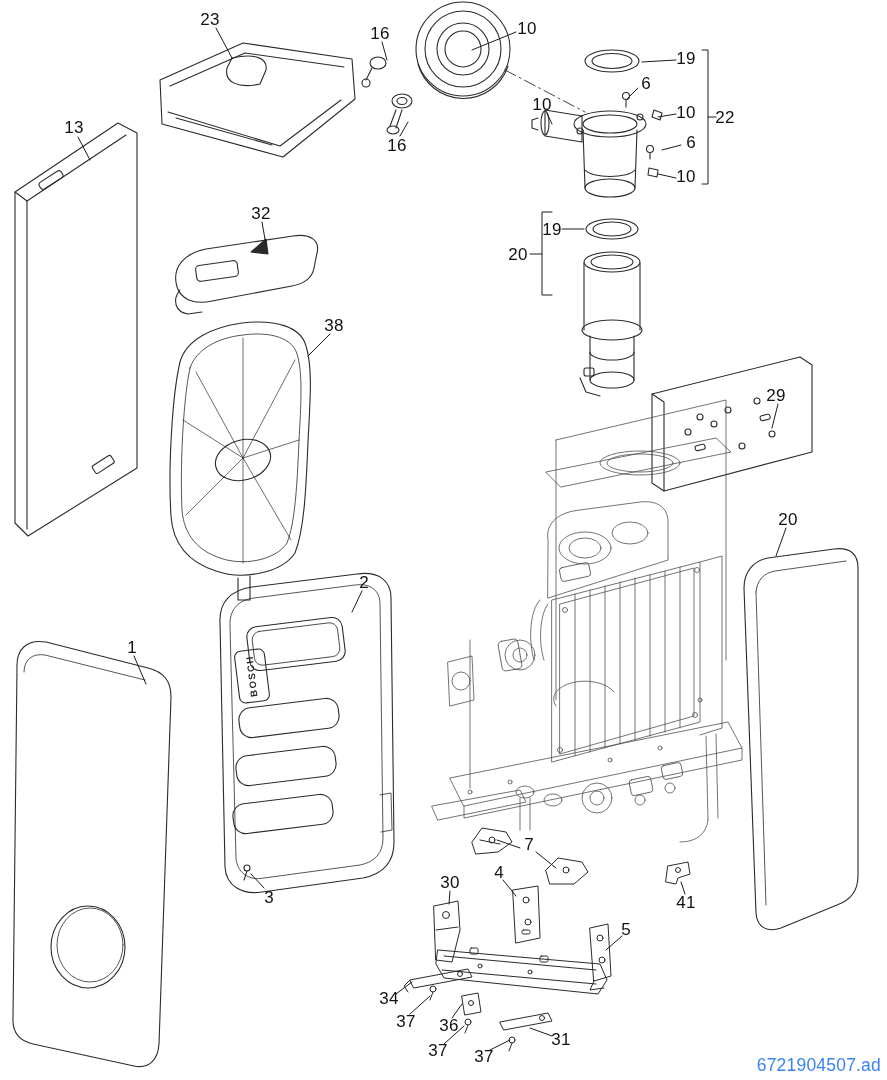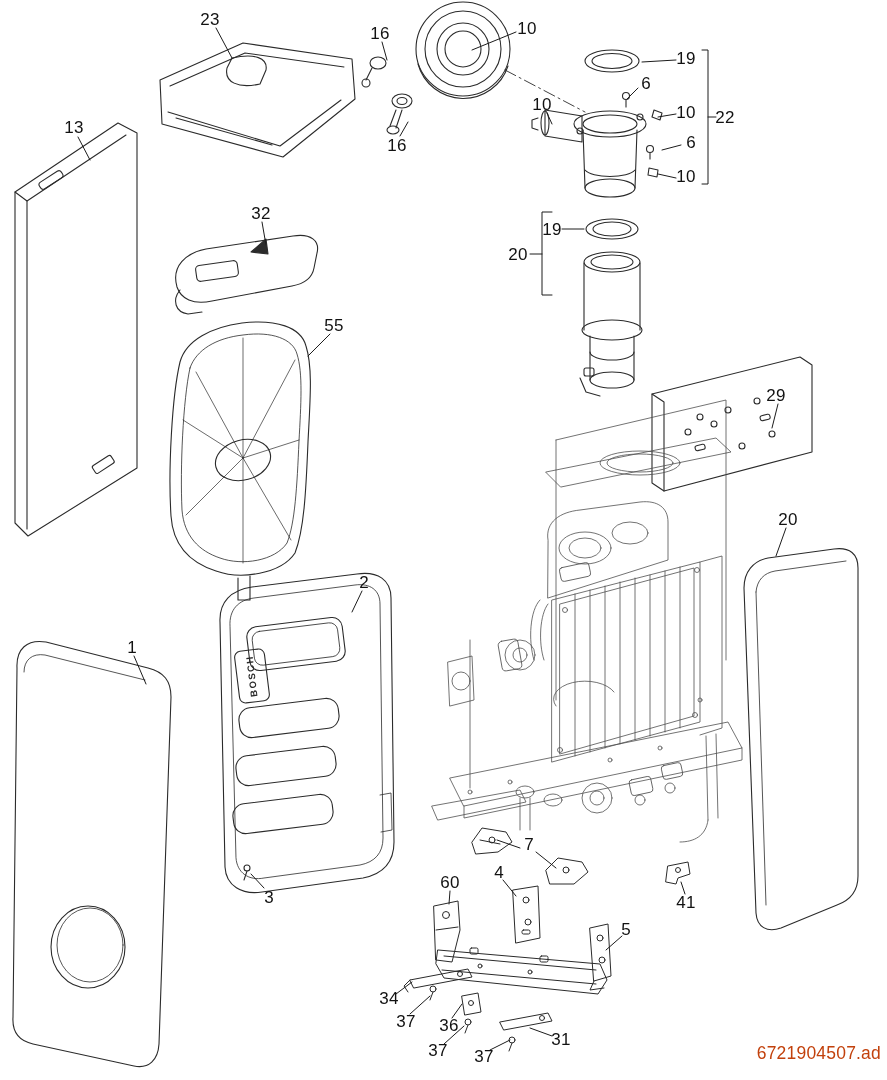--- a/index.html
+++ b/index.html
@@ -5,22 +5,22 @@
   * { margin:0; padding:0; box-sizing:border-box; }
   html,body { background:#ffffff; font-family:"Liberation Sans", sans-serif; }
   .canvas { position:relative; width:887px; height:1080px; background:#fff; overflow:hidden; }
   .canvas > svg { position:absolute; left:0; top:0; }
   .callout {
     position:absolute; transform:translate(-50%,-50%);
     font-size:17px; line-height:1; color:#121212; letter-spacing:.2px;
     user-select:none; white-space:nowrap;
   }
   .doc-id {
-    position:absolute; right:6px; bottom:16px;
-    font-size:17.5px; color:#c2410c; letter-spacing:.2px;
+    position:absolute; right:6px; bottom:4px;
+    font-size:17.5px; color:#3b82f6; letter-spacing:.2px;
   }
 </style>
 </head>
 <body>
 
 <div class="canvas">
 
 <svg width="887" height="1080" viewBox="0 0 887 1080">
 
   <g stroke="#2b2b2b" fill="none" stroke-width="1.1" stroke-linejoin="round" stroke-linecap="round">
@@ -291,29 +291,29 @@
   <span class="callout" style="left:542px;top:104px">10</span>
   <span class="callout" style="left:686px;top:112px">10</span>
   <span class="callout" style="left:725px;top:117px">22</span>
   <span class="callout" style="left:691px;top:142px">6</span>
   <span class="callout" style="left:397px;top:145px">16</span>
   <span class="callout" style="left:686px;top:176px">10</span>
   <span class="callout" style="left:74px;top:127px">13</span>
   <span class="callout" style="left:261px;top:213px">32</span>
   <span class="callout" style="left:552px;top:229px">19</span>
   <span class="callout" style="left:518px;top:254px">20</span>
-  <span class="callout" style="left:334px;top:325px">55</span>
+  <span class="callout" style="left:334px;top:325px">38</span>
   <span class="callout" style="left:776px;top:395px">29</span>
   <span class="callout" style="left:788px;top:519px">20</span>
   <span class="callout" style="left:364px;top:582px">2</span>
   <span class="callout" style="left:132px;top:647px">1</span>
   <span class="callout" style="left:269px;top:897px">3</span>
   <span class="callout" style="left:529px;top:844px">7</span>
   <span class="callout" style="left:499px;top:872px">4</span>
-  <span class="callout" style="left:450px;top:882px">60</span>
+  <span class="callout" style="left:450px;top:882px">30</span>
   <span class="callout" style="left:686px;top:902px">41</span>
   <span class="callout" style="left:626px;top:929px">5</span>
   <span class="callout" style="left:389px;top:998px">34</span>
   <span class="callout" style="left:406px;top:1021px">37</span>
   <span class="callout" style="left:449px;top:1025px">36</span>
   <span class="callout" style="left:561px;top:1039px">31</span>
   <span class="callout" style="left:438px;top:1050px">37</span>
   <span class="callout" style="left:484px;top:1056px">37</span>
 
   <div class="doc-id">6721904507.ad</div>

